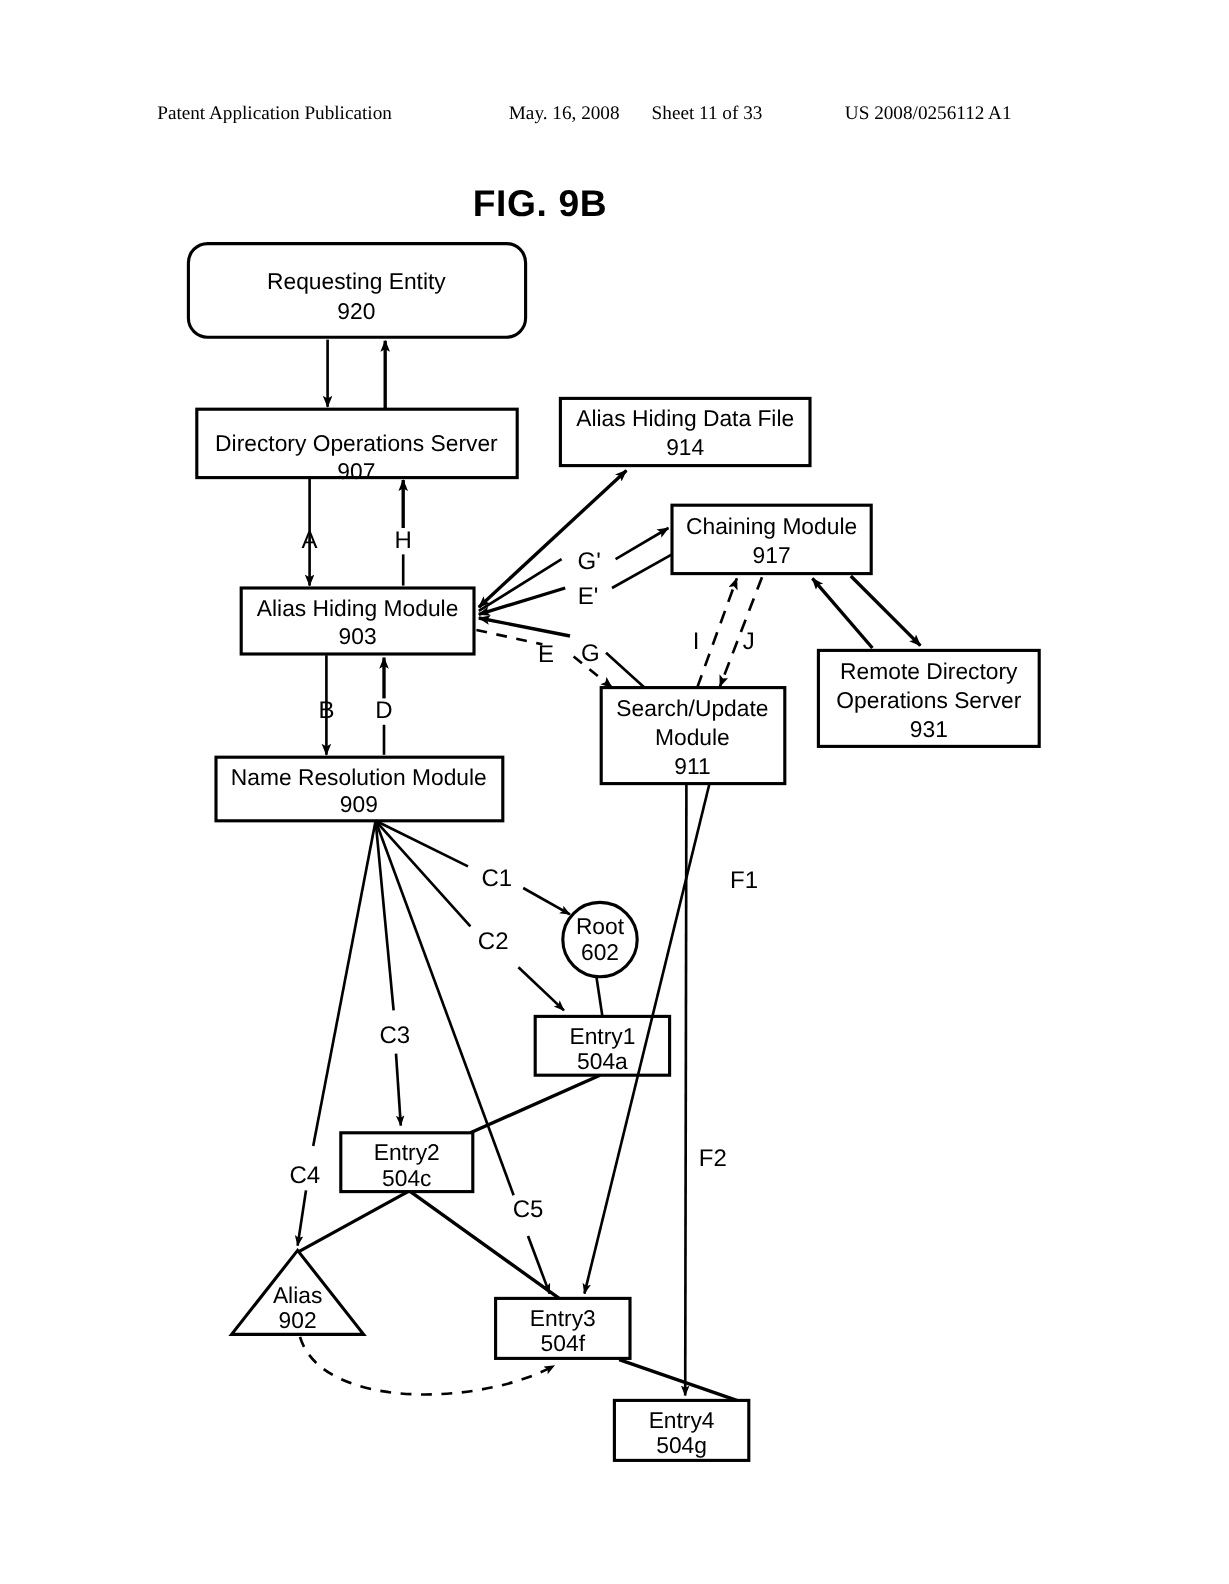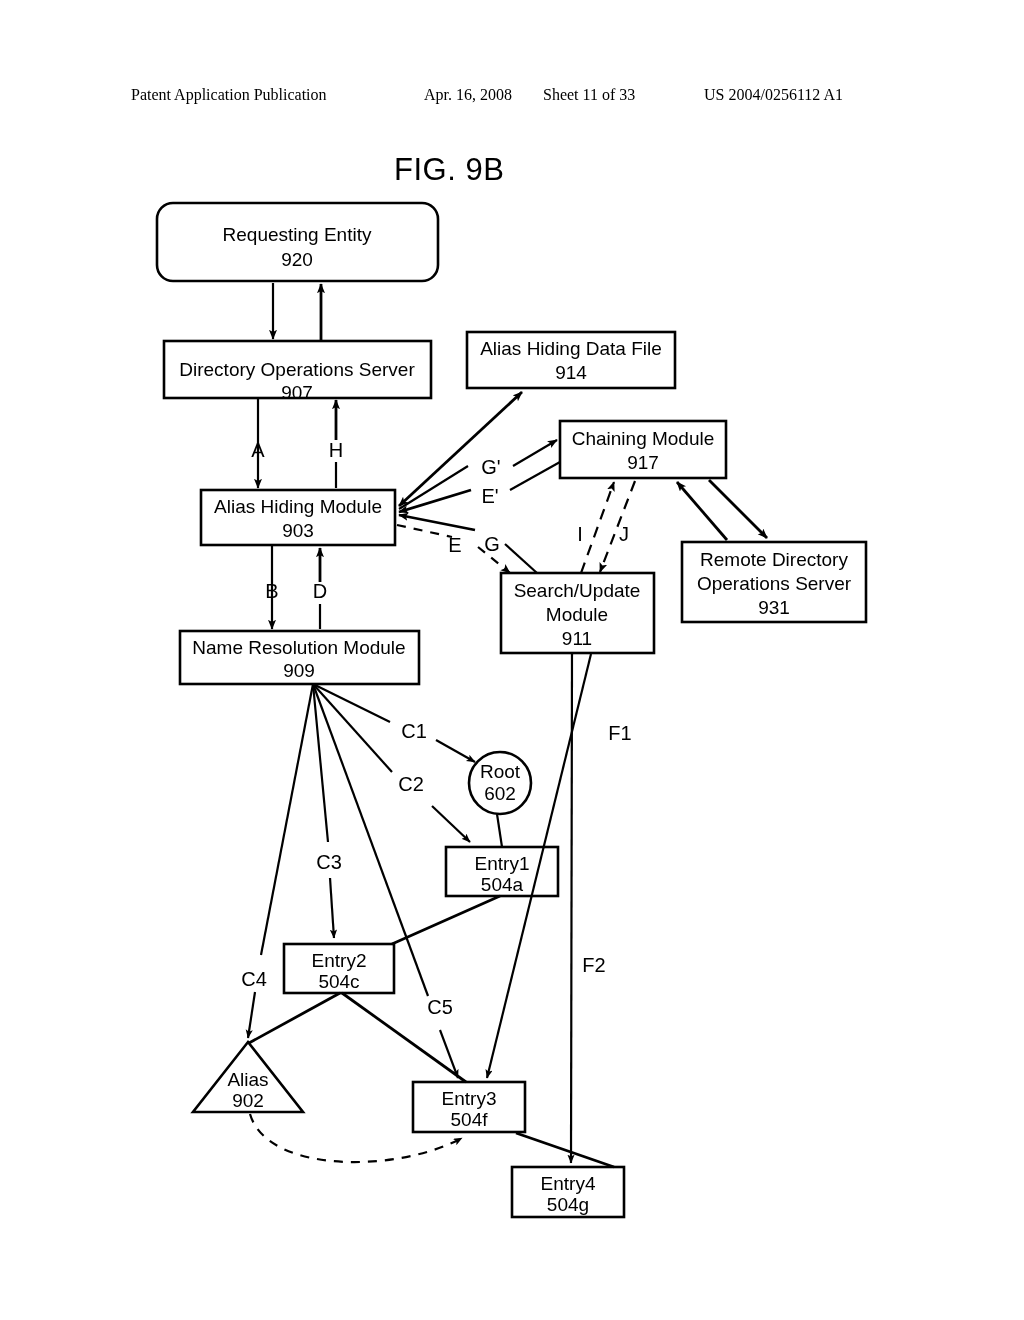--- a/index.html
+++ b/index.html
@@ -35,20 +35,21 @@
   #hdr-sheet { left: 543px; text-align: right; }
   #hdr-num   { left: 704px; }
 
   #fig-title {
     position: absolute;
     left: 394px;
     top: 152px;
     font-size: 31px;
     letter-spacing: 0.5px;
     white-space: nowrap;
+    font-weight: bold;
   }
 
   svg#diagram {
     position: absolute;
     left: 0;
     top: 0;
     width: 1024px;
     height: 1320px;
   }
   svg#diagram text {
@@ -62,23 +63,23 @@
   .ln.thick { stroke-width: 2.8; }
   .ln.dash { stroke-dasharray: 11 8; }
   .ln.dash-fine { stroke-dasharray: 9 8; stroke-width: 2.2; }
 </style>
 </head>
 <body>
 
 <div id="page">
 
   <div class="hdr" id="hdr-pub">Patent Application Publication</div>
-  <div class="hdr" id="hdr-date">Apr. 16, 2008</div>
+  <div class="hdr" id="hdr-date">May. 16, 2008</div>
   <div class="hdr" id="hdr-sheet">Sheet 11 of 33</div>
-  <div class="hdr" id="hdr-num">US 2004/0256112 A1</div>
+  <div class="hdr" id="hdr-num">US 2008/0256112 A1</div>
 
   <div id="fig-title">FIG. 9B</div>
 
   <svg id="diagram" viewBox="0 0 1024 1320">
     <defs>
       <marker id="arrow" markerWidth="11" markerHeight="11" refX="9.2" refY="4.0" orient="auto" markerUnits="userSpaceOnUse">
         <path d="M0,0 L10,4 L0,8 L2.2,4 Z" fill="#000"></path>
       </marker>
       <marker id="arrowback" markerWidth="11" markerHeight="11" refX="0.8" refY="4.0" orient="auto" markerUnits="userSpaceOnUse">
         <path d="M10,0 L0,4 L10,8 L7.8,4 Z" fill="#000"></path>

